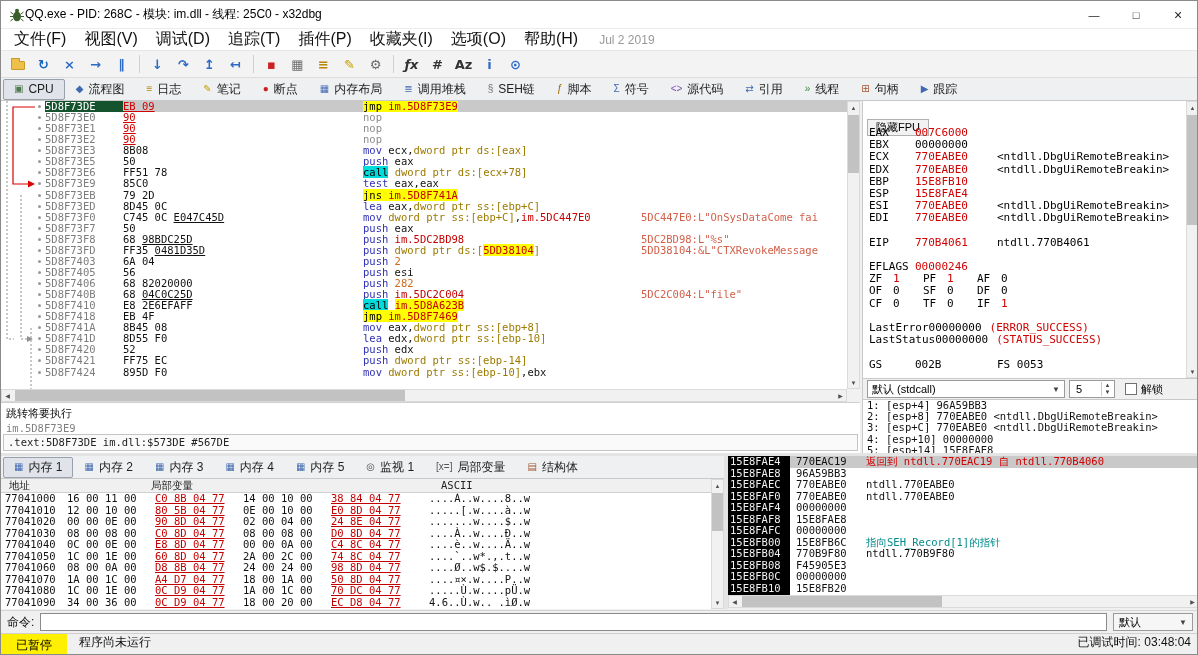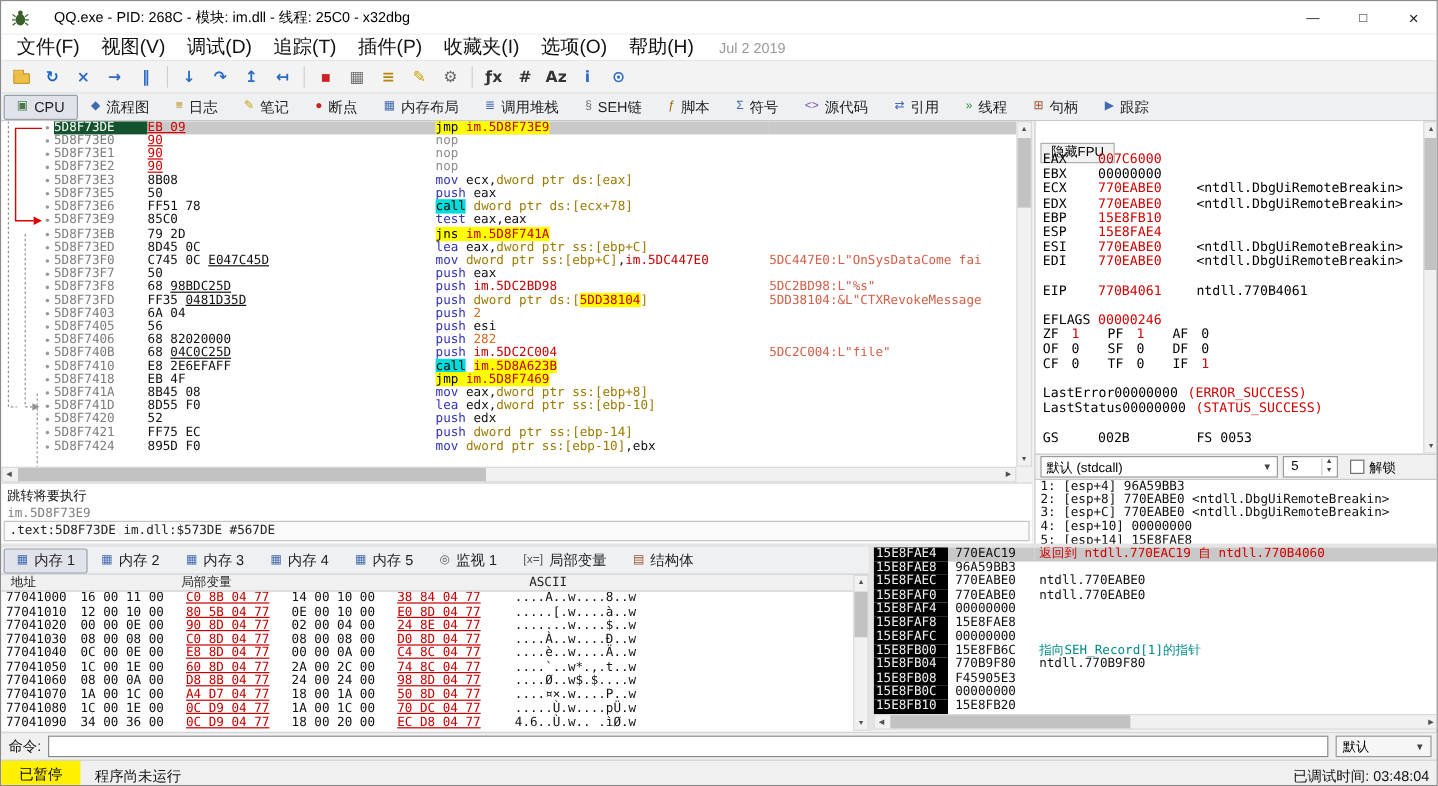--- a/index.html
+++ b/index.html
@@ -1,21 +1,21 @@
 <!DOCTYPE html>
 <html><head>
 <meta charset="utf-8">
 <style>
 *{margin:0;padding:0;box-sizing:border-box}
 body{margin:0;background:#777;font-family:"Liberation Sans","DejaVu Sans",sans-serif}
 .win{position:relative;width:1198px;height:655px;background:#f0f0f0;overflow:hidden;border:1px solid #8a8a8a}
 .mono{font-family:"DejaVu Sans Mono","Liberation Mono",monospace}
 
 .titlebar{position:absolute;left:0;top:0;width:1198px;height:28px;background:#fff;display:flex;align-items:center;padding-left:8px;border-bottom:1px solid #ececec}
-.title-text{font-size:12px;color:#000;margin-left:20px;flex:1;white-space:nowrap}
+.title-text{font-size:12px;color:#000;margin-left:0;flex:1;white-space:nowrap}
 .wc{width:42px;height:28px;display:flex;align-items:center;justify-content:center;font-size:11px;color:#222}
 
 .menubar{position:absolute;top:28px;left:0;width:1198px;height:22px;background:#fff;display:flex;align-items:center;padding-left:4px;border-bottom:1px solid #e6e6e6}
 .menu-item{padding:2px 9px;font-size:16px;color:#111;white-space:nowrap}
 .build-date{color:#999;font-size:12px;margin-left:12px}
 
 .toolbar{position:absolute;top:50px;left:0;width:1198px;height:27px;background:#f3f3f3;border-bottom:1px solid #ddd;display:flex;align-items:center;padding-left:4px;gap:1px}
 .tb-btn{width:25px;height:23px;border:1px solid transparent;background:transparent;display:flex;align-items:center;justify-content:center;cursor:default}
 .tb-glyph{font-family:"DejaVu Sans",sans-serif;font-size:13px;font-weight:bold;line-height:1}
 .tb-sep{width:1px;height:18px;background:#d0d0d0;margin:0 4px}
@@ -110,21 +110,21 @@
 .sb-track{flex:1;position:relative}
 .sb-v .sb-thumb{position:absolute;left:0;right:0;background:#c2c2c2}
 .sb-h .sb-thumb{position:absolute;top:0;bottom:0;background:#c2c2c2}
 .sb-corner{position:absolute;background:#f1f1f1}
 
 .cmdrow{position:absolute;left:0;top:609px;width:1198px;height:23px;background:#f0f0f0;display:flex;align-items:center;padding:0 6px;gap:6px;border-top:1px solid #d5d5d5}
 .cmd-label{font-size:12px;color:#111;white-space:nowrap}
 .cmd-input{flex:1;height:18px;border:1px solid #8a8a8a;background:#fff;font-size:11px;padding:0 4px;font-family:"DejaVu Sans Mono","Liberation Mono",monospace}
 .cmd-dd{width:80px;height:18px;border:1px solid #9a9a9a;background:#f6f6f6;display:flex;align-items:center;justify-content:space-between;padding:0 5px;font-size:11px;flex:none}
 
-.statusbar{position:absolute;left:0;top:632px;width:1198px;height:23px;background:#f0f0f0;border-top:1px solid #cfcfcf;display:flex;align-items:flex-end}
+.statusbar{position:absolute;left:0;top:632px;width:1198px;height:23px;background:#f0f0f0;border-top:1px solid #cfcfcf;display:flex;align-items:flex-start}
 .status-badge{width:66px;height:22px;background:#ffef00;color:#000;display:flex;align-items:center;justify-content:center;font-size:12px;flex:none}
 .status-msg{margin-left:12px;font-size:12px;color:#111;flex:1}
 .status-right{margin-right:8px;font-size:12px;color:#111;white-space:nowrap}
 </style>
 </head>
 <body>
 
 <div class="win">
 
   <div class="titlebar">
@@ -192,21 +192,21 @@
         <span class="tb-glyph" style="color: rgb(184, 134, 11);">≡</span>
       </button>
       <button class="tb-btn">
         <span class="tb-glyph" style="color: rgb(200, 160, 0);">✎</span>
       </button>
       <button class="tb-btn">
         <span class="tb-glyph" style="color: rgb(102, 102, 102);">⚙</span>
       </button>
       <span class="tb-sep"></span>
       <button class="tb-btn">
-        <span class="tb-glyph" style="color: rgb(51, 51, 51);">ƒx</span>
+        <span class="tb-glyph" style="color: rgb(51, 51, 51); font-style: italic;">ƒx</span>
       </button>
       <button class="tb-btn">
         <span class="tb-glyph" style="color: rgb(51, 51, 51);">#</span>
       </button>
       <button class="tb-btn">
         <span class="tb-glyph" style="color: rgb(51, 51, 51);">Az</span>
       </button>
       <button class="tb-btn">
         <span class="tb-glyph" style="color: rgb(46, 107, 196);">i</span>
       </button>

